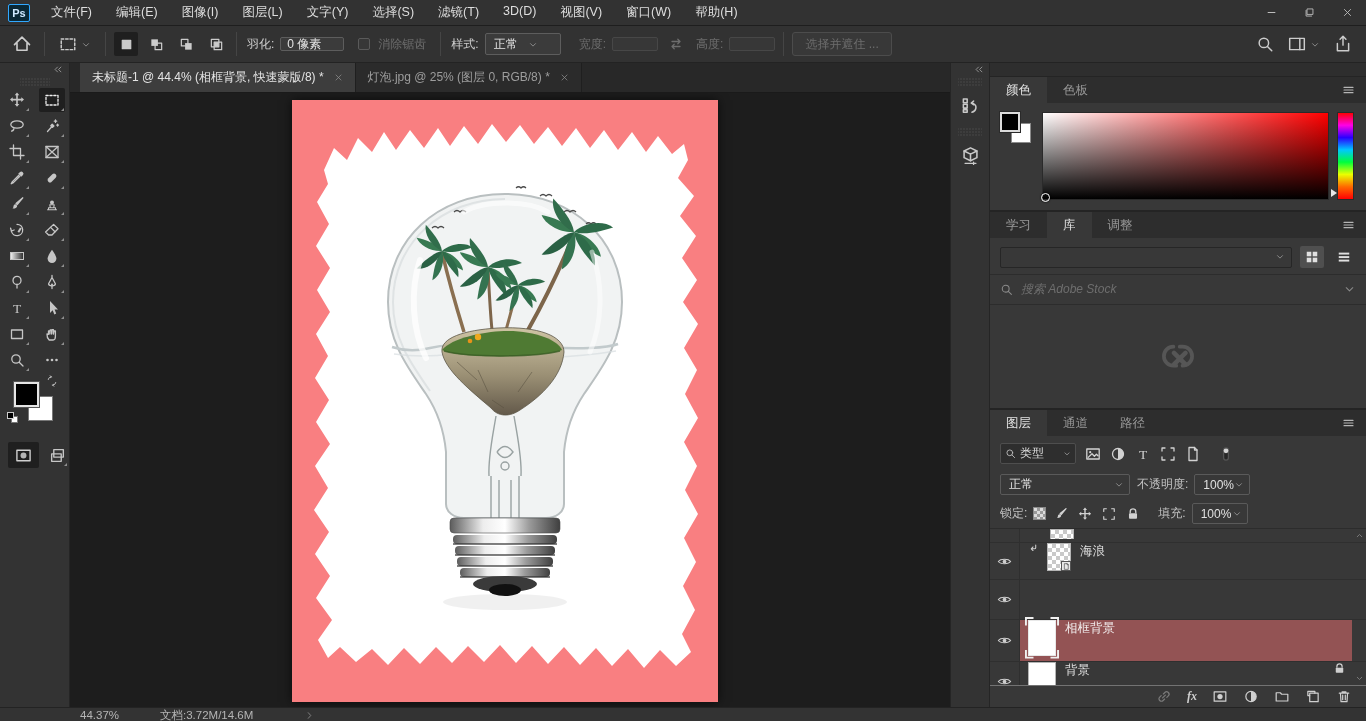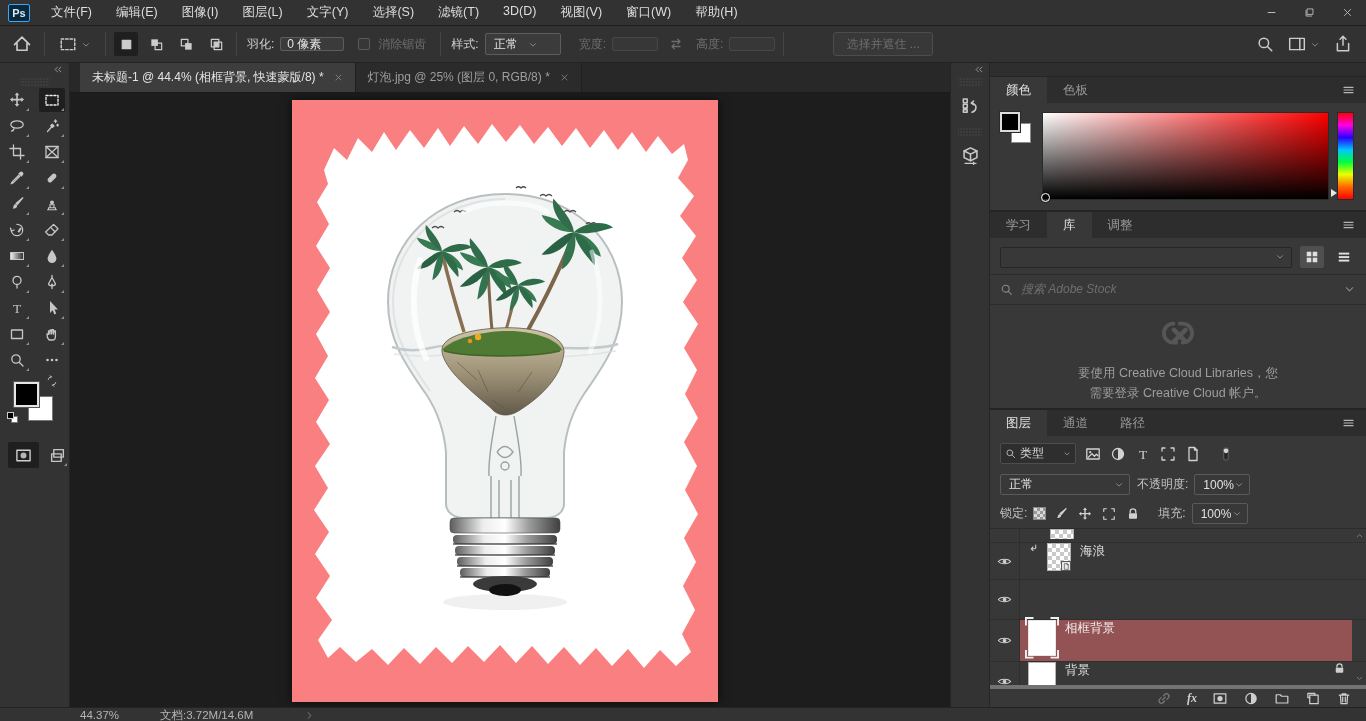--- a/index.html
+++ b/index.html
@@ -30,21 +30,21 @@
   .ob-mode.active { background:#1f1f1f; color:#e8e8e8; }
   .ob-label { color:#cfcfcf; margin:0 6px 0 2px; }
   .ob-label.dim, .dim { color:#6d6d6d; }
   .ob-input { width:64px; height:14px; background:#3b3b3b; border:1px solid #5d5d5d; border-radius:2px; color:#e3e3e3;
     font-size:12px; padding:0 6px; font-family:inherit; }
   .ob-input.small { width:46px; }
   .ob-input:disabled { color:#6d6d6d; border-color:#474747; background:#373737; }
   .ob-select { height:22px; background:#3b3b3b; border:1px solid #5d5d5d; border-radius:2px; display:flex; align-items:center;
     padding:0 5px 0 8px; gap:10px; color:#e3e3e3; }
   .ob-check { width:12px; height:12px; border:1px solid #5a5a5a; background:#373737; border-radius:2px; margin-right:6px; }
-  .ob-btn { height:24px; border:1px solid #4c4c4c; border-radius:3px; padding:0 12px; color:#6d6d6d; display:flex; align-items:center; background:#383838;margin-left:41px; }
+  .ob-btn { height:24px; border:1px solid #4c4c4c; border-radius:3px; padding:0 12px; color:#6d6d6d; display:flex; align-items:center; background:#383838; }
   .ob-right { margin-left:auto; display:flex; align-items:center; gap:14px; padding-right:14px; }
   .chev { width:10px; height:10px; color:#9a9a9a; }
 
   
   .main { flex:1 1 auto; display:flex; min-height:0; }
 
   
   .toolbar { width:70px; background:#333333; border-right:1px solid #252525; display:flex; flex-direction:column; flex:0 0 auto; }
   .tb-collapse { height:15px; display:flex; justify-content:flex-end; padding:2px 6px 0 0; color:#9a9a9a; }
   .tb-grip { height:8px; margin:0 auto; width:30px;
@@ -153,21 +153,21 @@
   .thumb.checker { background-image:linear-gradient(45deg,#c9c9c9 25%,transparent 25%,transparent 75%,#c9c9c9 75%),linear-gradient(45deg,#c9c9c9 25%,#ffffff 25%,#ffffff 75%,#c9c9c9 75%);
     background-size:8px 8px; background-position:0 0,4px 4px; }
   .so-badge { position:absolute; right:-1px; bottom:-1px; width:10px; height:10px; background:#e8e8e8; border:1px solid #555; display:flex; align-items:center; justify-content:center; }
   .so-badge .ic { width:7px; height:7px; color:#333; }
   .thumb-bulb svg { position:absolute; inset:0; width:100%; height:100%; }
   .sel-brackets { position:absolute; inset:-4px; pointer-events:none; }
   .layer-name { color:#dedede; font-size:12.5px; }
   .layer-lock { margin-left:auto; width:13px; height:13px; color:#cfcfcf; }
   .list-scroll { position:absolute; right:0; top:0; bottom:0; width:14px; display:flex; flex-direction:column; justify-content:space-between; align-items:center; padding:2px 0; }
   .list-scroll .ic { width:9px; height:9px; color:#8f8f8f; }
-  .lp-bottom { height:22px; border-top:4px solid #737373; display:flex; align-items:center; justify-content:flex-end; gap:15px; padding:8px 14px; flex:0 0 auto; }
+  .lp-bottom { height:22px; border-top:1px solid #737373; display:flex; align-items:center; justify-content:flex-end; gap:15px; padding:8px 14px; flex:0 0 auto; }
   .lpb-ic { width:16px; height:15px; color:#cfcfcf; }
   .lpb-ic.dim2 { color:#7a7a7a; }
   .fx-text { font-size:12px; font-style:italic; font-weight:bold; color:#cfcfcf; font-family:"Liberation Serif","DejaVu Serif",serif; }
 
   
   .statusbar { height:14px; background:#333333; border-top:1px solid #232323; display:flex; align-items:flex-start; gap:0; padding-left:80px; flex:0 0 auto; overflow:hidden; color:#b5b5b5; font-size:11.5px; line-height:15px; }
   .sb-zoom { width:80px; }
   .sb-doc { width:145px; }
   .sb-chev { width:9px; height:9px; margin-top:3px; color:#9a9a9a; }
 </style>
@@ -748,24 +748,20 @@
               </svg>
             </span>
         </div>
         <div class="lib-body">
           <span class="cc-big ic">
               <svg viewBox="0 0 16 16" fill="none" stroke="currentColor" stroke-width="1.3" stroke-linecap="round" stroke-linejoin="round">
                 <path d="M6.4 4.4a3.3 3.3 0 1 0 0 6.6h1M9.6 11a3.3 3.3 0 1 0 0-6.6h-1"></path>
                 <path d="M6.6 6.6 10.6 10.6M10.6 6.6 6.6 10.6" stroke-width="1.6"></path>
               </svg>
             </span>
-          <div class="lib-msg">
-            <div>要使用 Creative Cloud Libraries，您</div>
-            <div>需要登录 Creative Cloud 帐户。</div>
-          </div>
         </div>
       </div>
 
       <div class="panel-gap"></div>
 
       <div class="layers-panel">
         <div class="panel-tabs">
           <span class="panel-tab active">图层</span>
           <span class="panel-tab">通道</span>
           <span class="panel-tab">路径</span>

